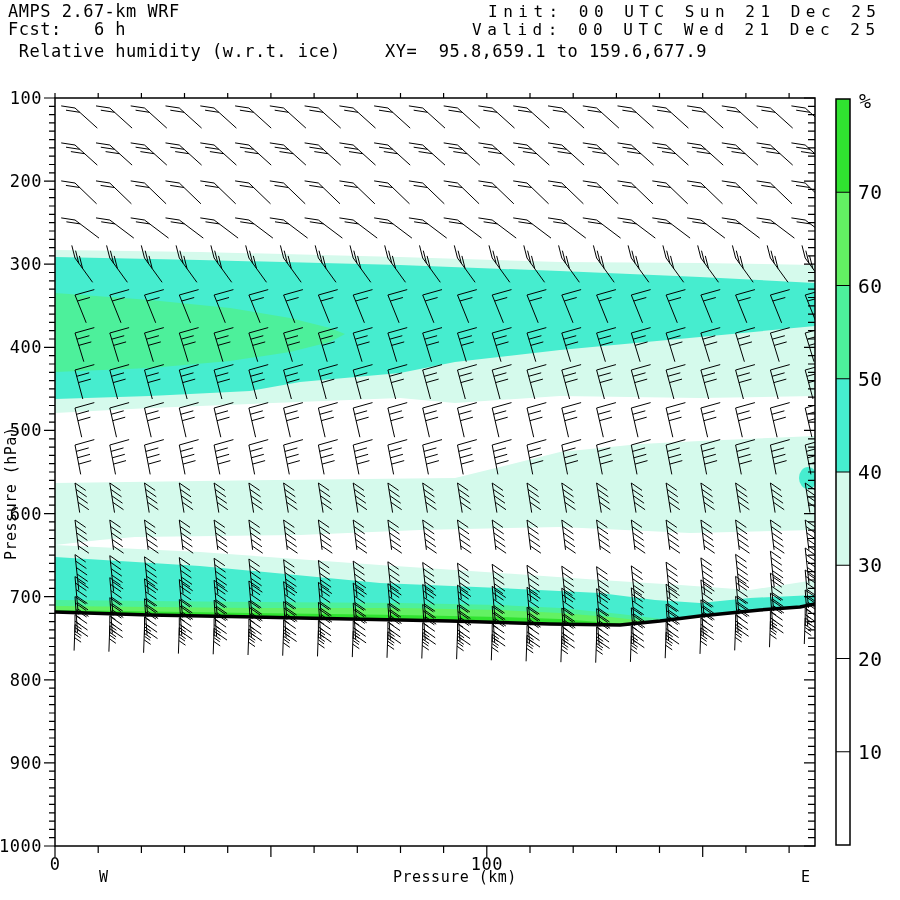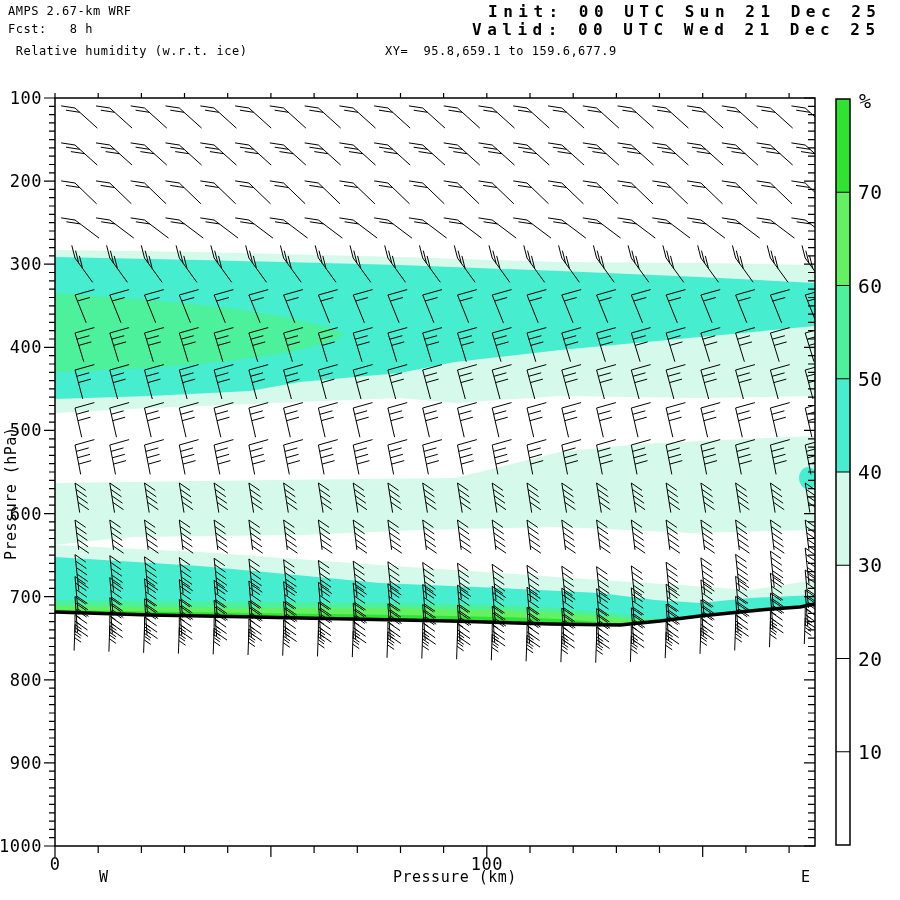--- a/index.html
+++ b/index.html
@@ -1,28 +1,28 @@
 <!DOCTYPE html>
 <html><head>
 <meta charset="utf-8">
 <style>
   html,body{margin:0;padding:0;background:#ffffff;width:900px;height:900px;overflow:hidden;}
   body{font-family:"DejaVu Sans Mono","Liberation Mono",monospace;color:#000;}
-  .hdr{position:absolute;white-space:pre;font-size:12px;letter-spacing:0.5px;line-height:16px;}
-  .hdr-big{position:absolute;white-space:pre;font-size:16px;letter-spacing:5.5px;line-height:18px;font-weight:bold;}
+  .hdr{position:absolute;white-space:pre;font-size:17px;letter-spacing:0.5px;line-height:16px;}
+  .hdr-big{position:absolute;white-space:pre;font-size:16px;letter-spacing:5.5px;line-height:18px;}
   .xlab{position:absolute;white-space:pre;font-size:15px;letter-spacing:0.5px;}
   .ylab-rot{position:absolute;left:2px;top:408px;height:170px;writing-mode:vertical-rl;
             transform:rotate(180deg);font-size:15px;letter-spacing:0.5px;text-align:center;}
   #plot-svg{position:absolute;left:0;top:0;}
 </style>
 </head>
 <body>
 
 <div class="hdr" style="left:8px;top:3px">AMPS 2.67-km WRF</div>
-<div class="hdr" style="left:8px;top:21px">Fcst:   8 h</div>
+<div class="hdr" style="left:8px;top:21px">Fcst:   6 h</div>
 <div class="hdr" style="left:8px;top:43px"> Relative humidity (w.r.t. ice)</div>
 <div class="hdr-big" style="left:488px;top:3px">Init: 00 UTC Sun 21 Dec 25</div>
 <div class="hdr-big" style="left:472px;top:21px">Valid: 00 UTC Wed 21 Dec 25</div>
 <div class="hdr" style="left:385px;top:43px">XY=  95.8,659.1 to 159.6,677.9</div>
 
 <div class="ylab-rot">Pressure (hPa)</div>
 <div class="xlab" style="left:99px;top:868px">W</div>
 <div class="xlab" style="left:393px;top:868px">Pressure (km)</div>
 <div class="xlab" style="left:801px;top:868px">E</div>
 

